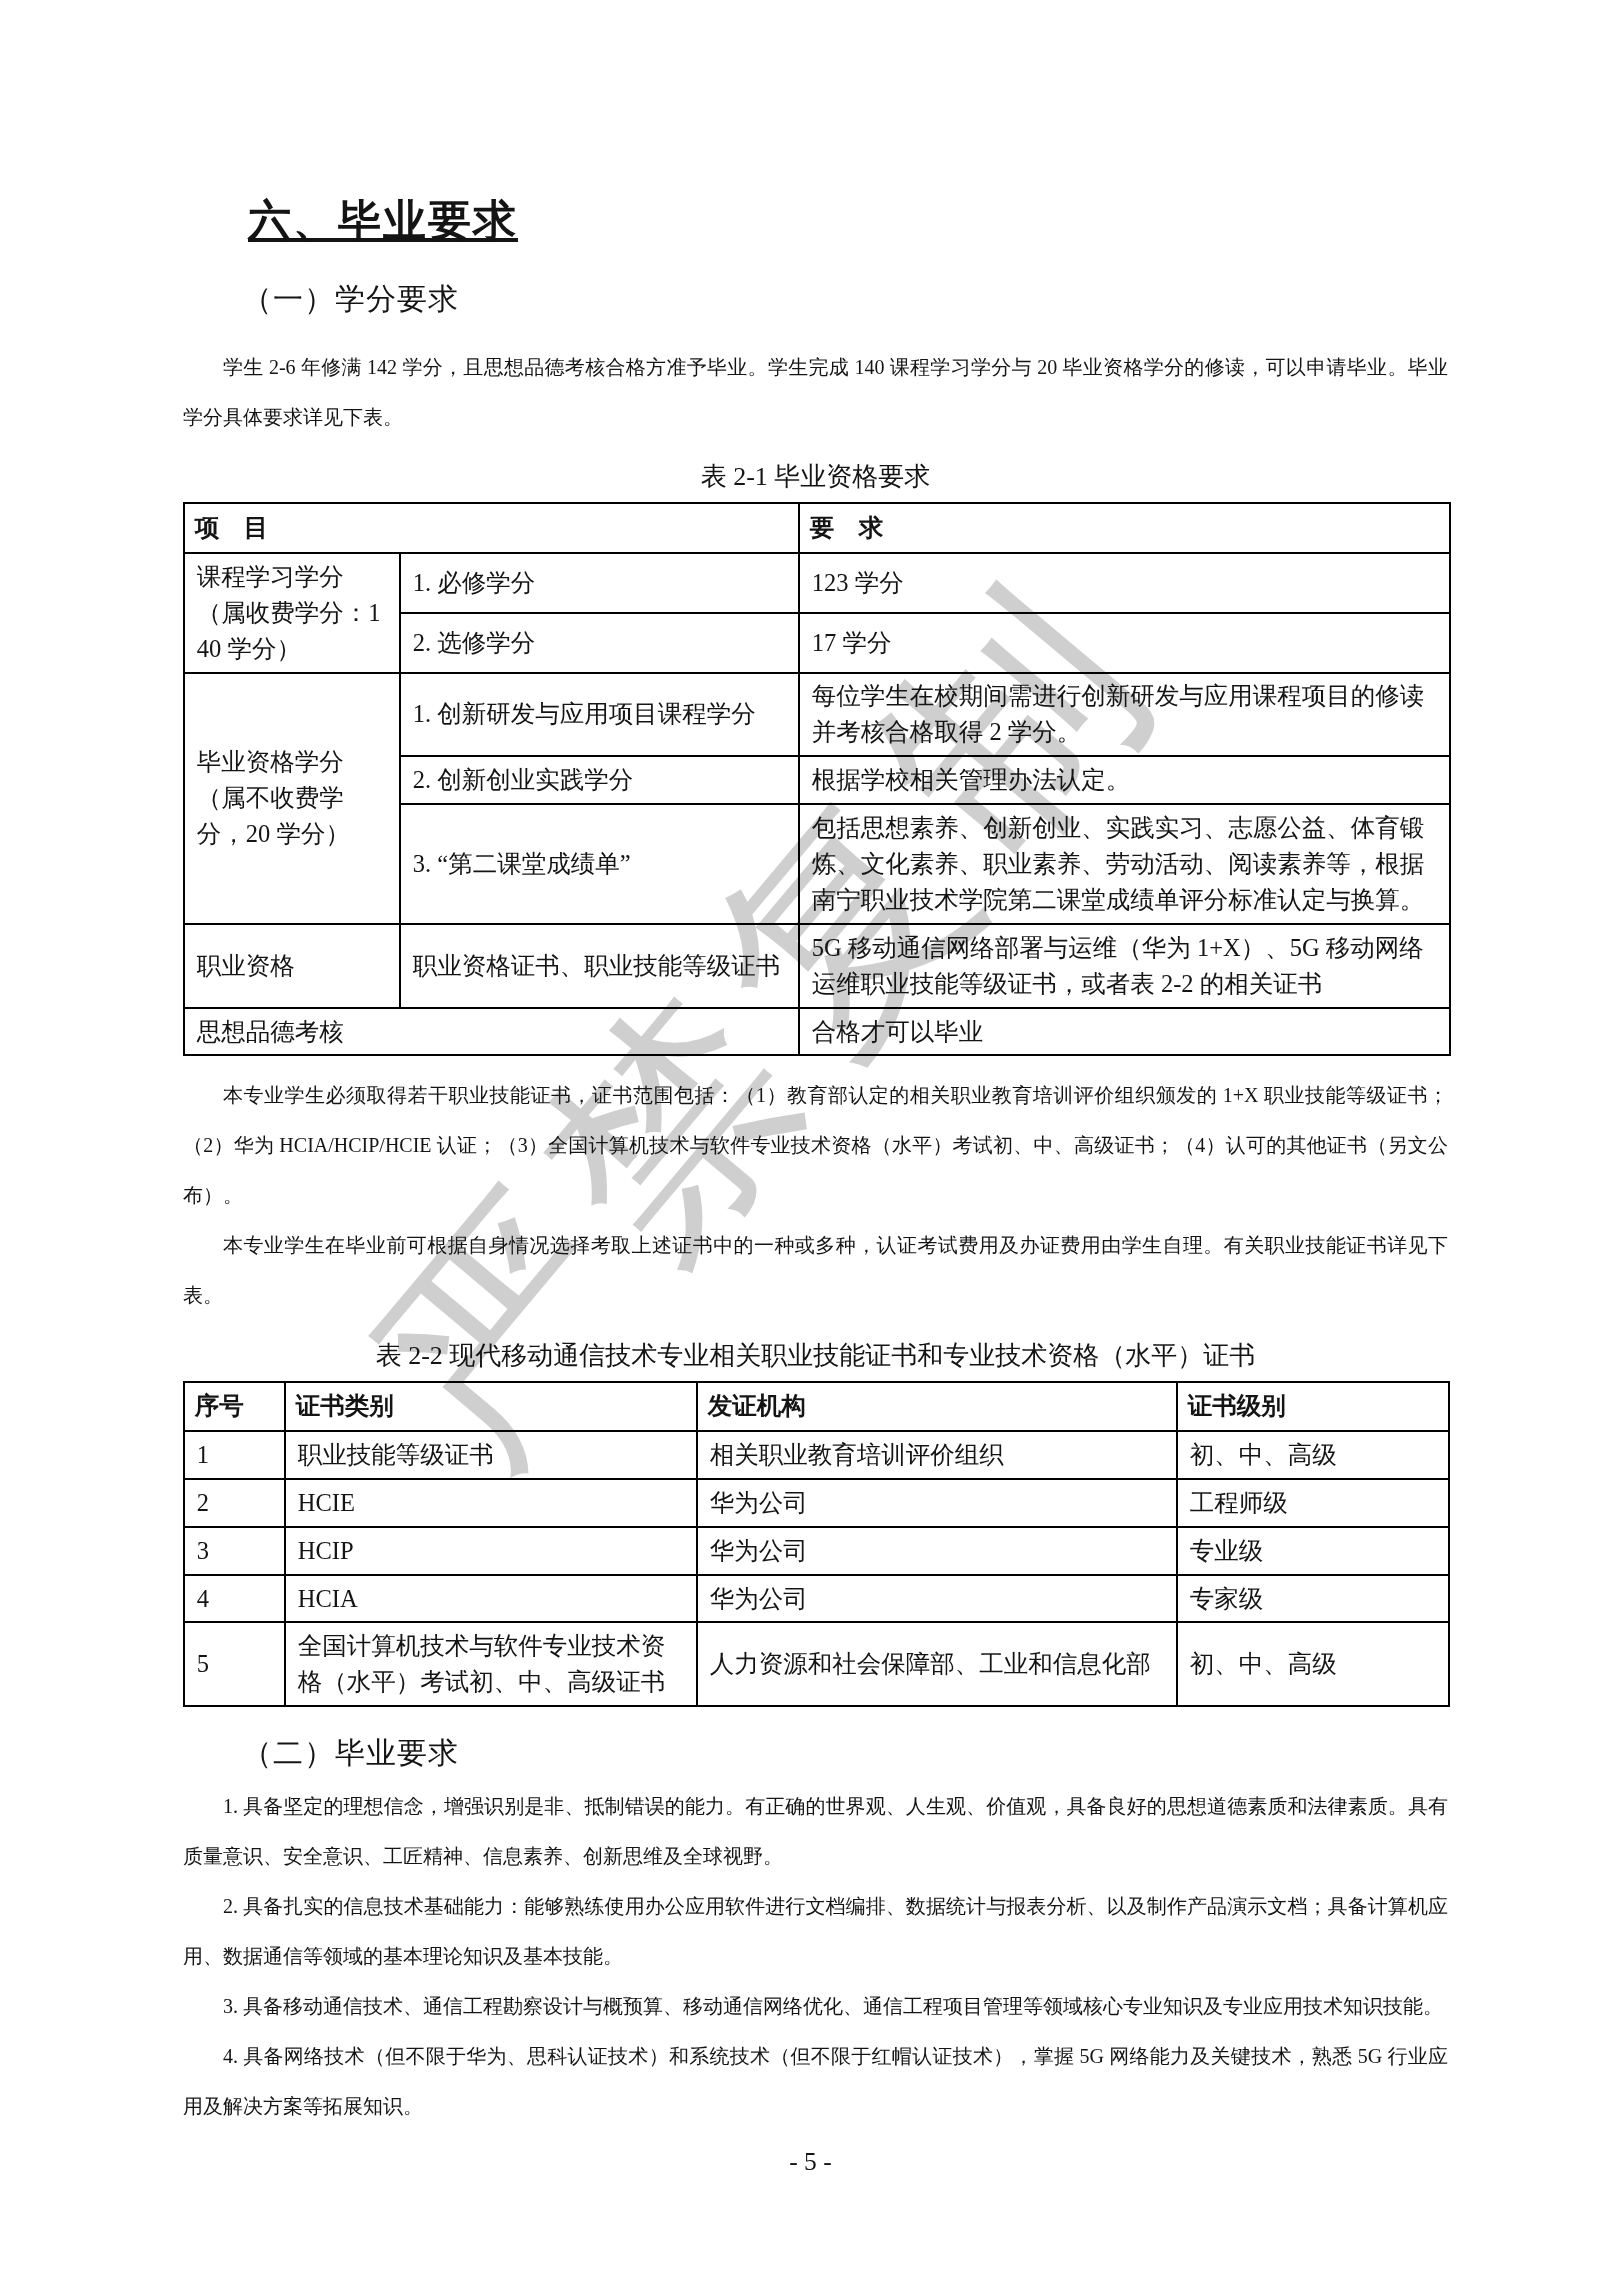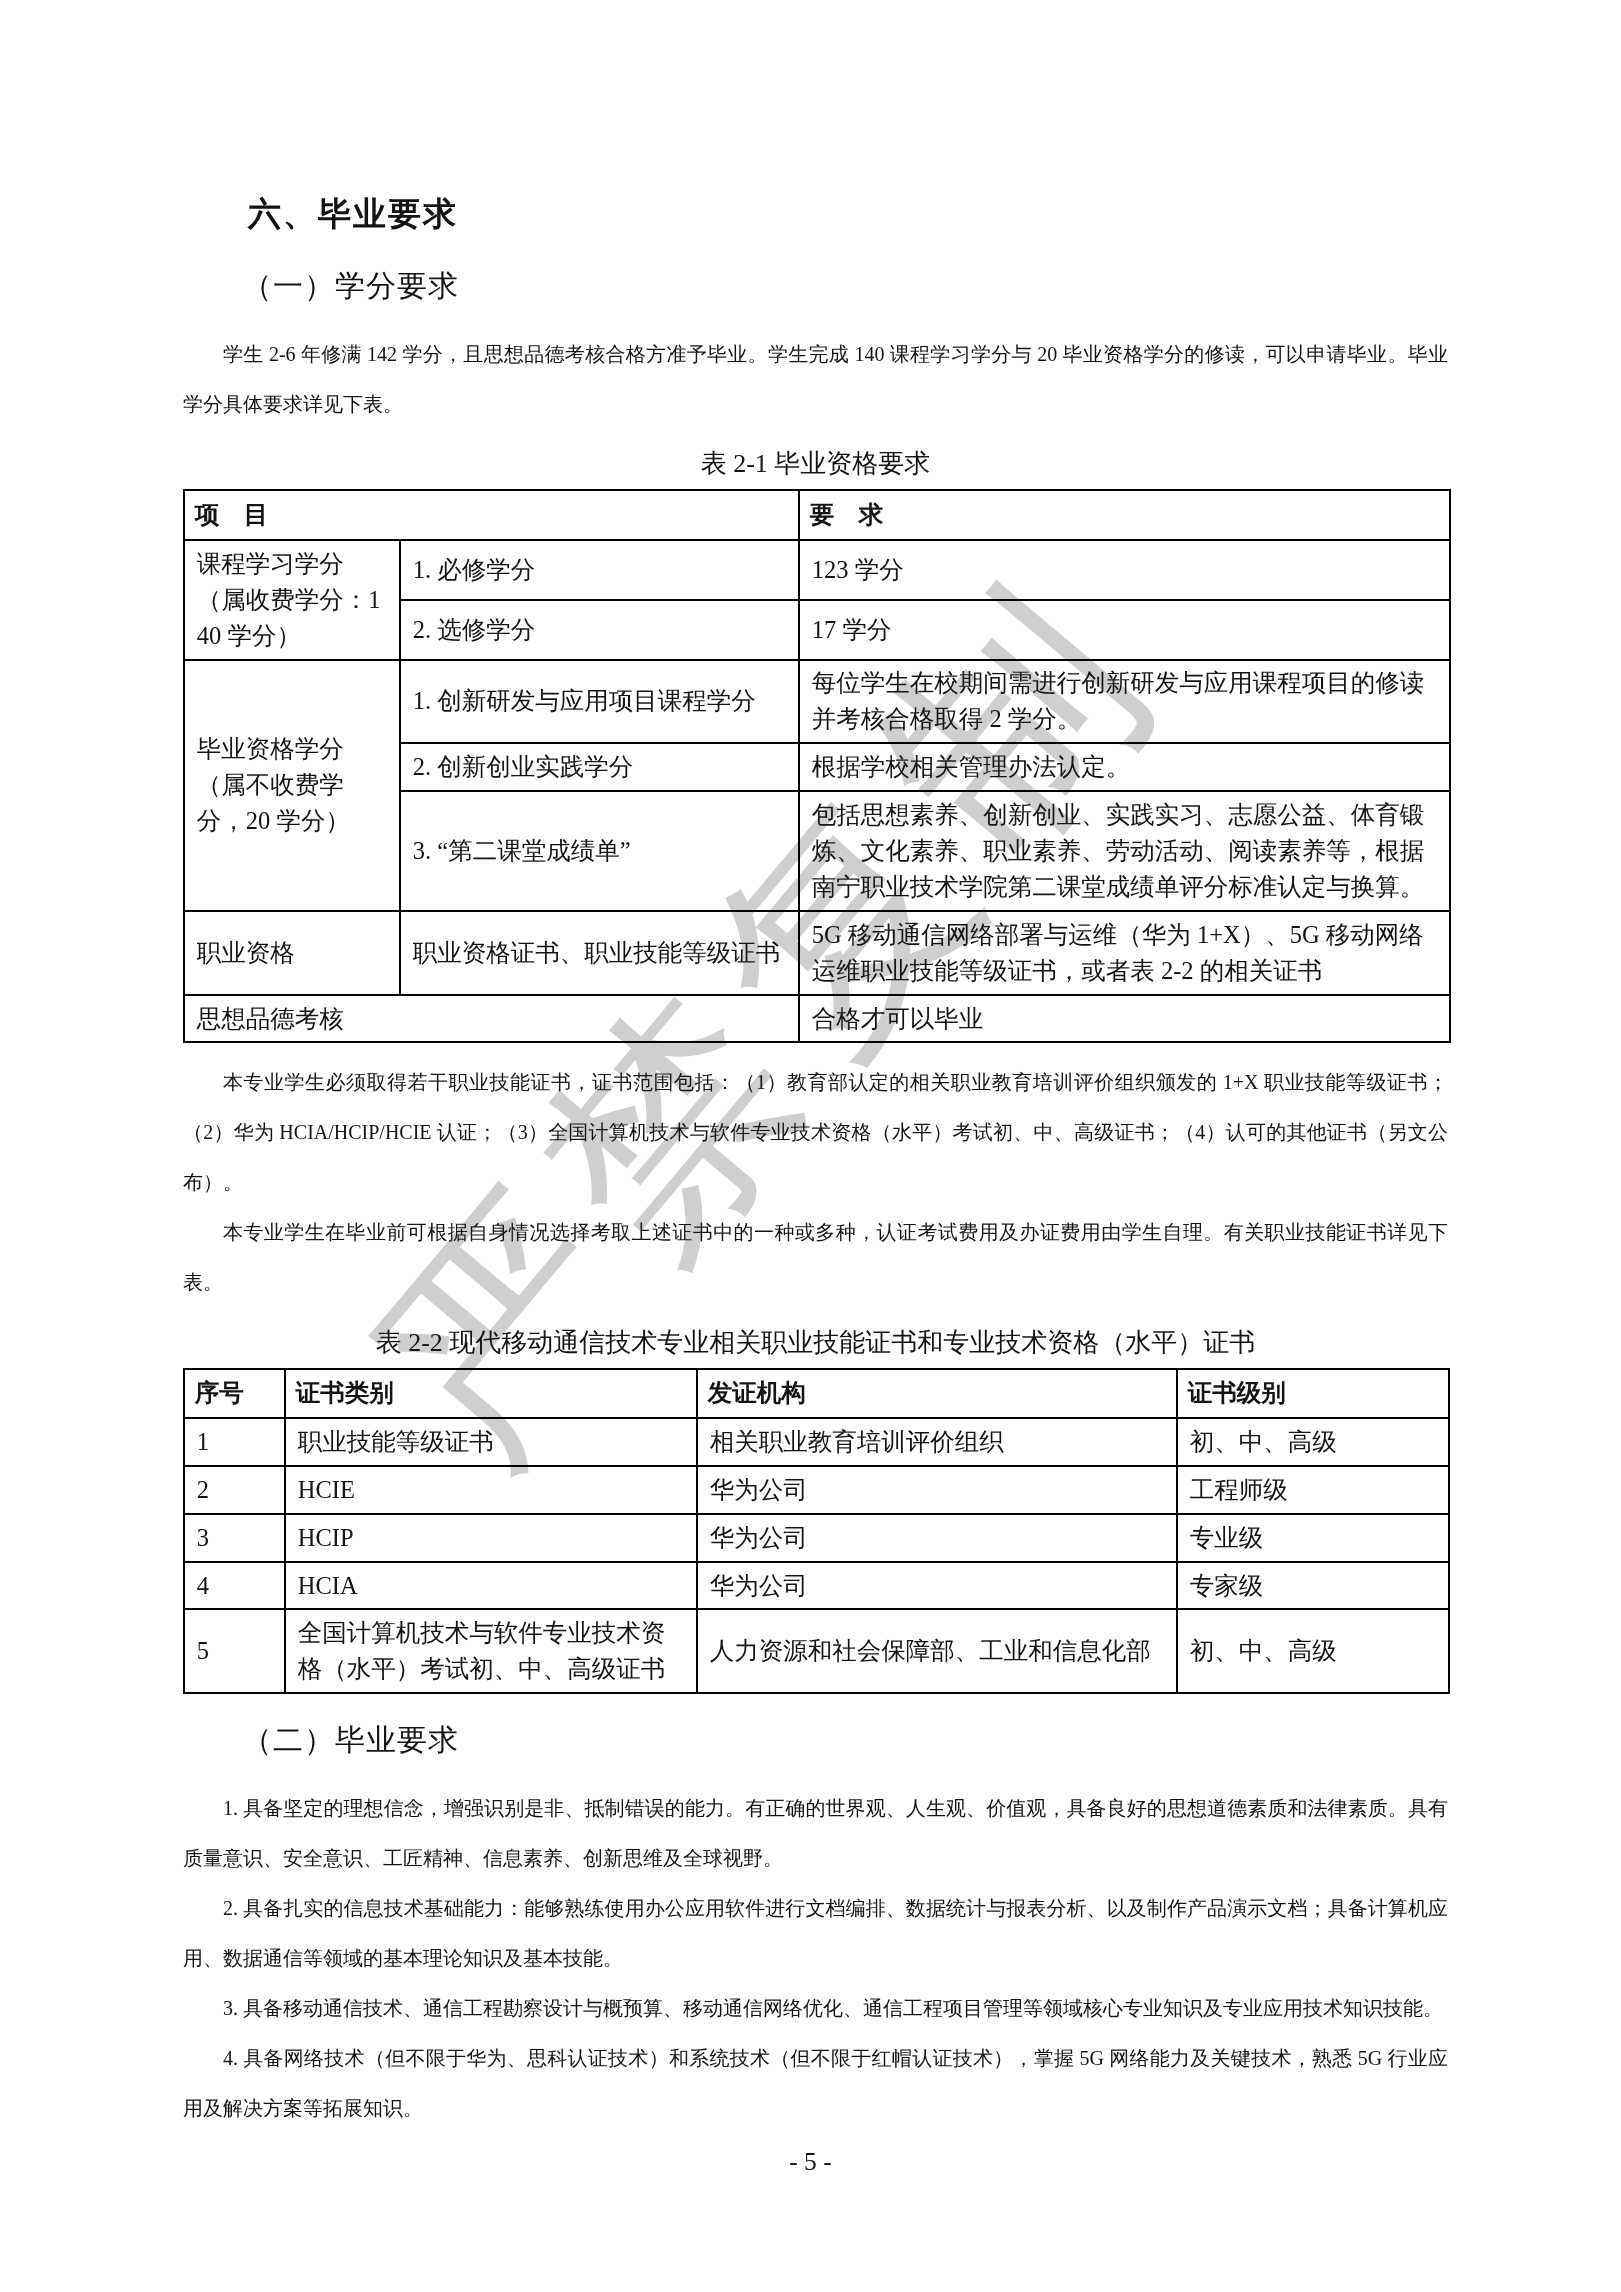--- a/index.html
+++ b/index.html
@@ -10,28 +10,29 @@
     margin:0 auto;
     background:#ffffff;
     color:#141414;
     font-family:"Liberation Serif","DejaVu Serif",serif;
     overflow:hidden;
     padding:192px 173px 0 183px;
   }
   .content { position:relative; z-index:1; }
   .h1 {
     font-family:"Liberation Sans","DejaVu Sans",sans-serif;
-    font-weight:700; font-size:33px; letter-spacing:2px;
+    font-weight:700; font-size:43px; letter-spacing:2px;
     margin:0 0 29px 65px;
+    text-decoration:underline;
   }
   .h2 {
     font-weight:400; font-size:30px; letter-spacing:1px;
     margin:0 0 21.6px 59px;
   }
-  .h2.second { margin-top:25.5px; margin-bottom:22px; }
+  .h2.second { margin-top:25.5px; margin-bottom:7px; }
   .para {
     font-size:20px; line-height:50px;
     text-align:justify; text-indent:2em;
   }
   .caption {
     font-size:26px; text-align:center;
     margin:17.6px 0 7.8px 0;
   }
   table { width:100%; border-collapse:collapse; table-layout:fixed; }
   th, td {

